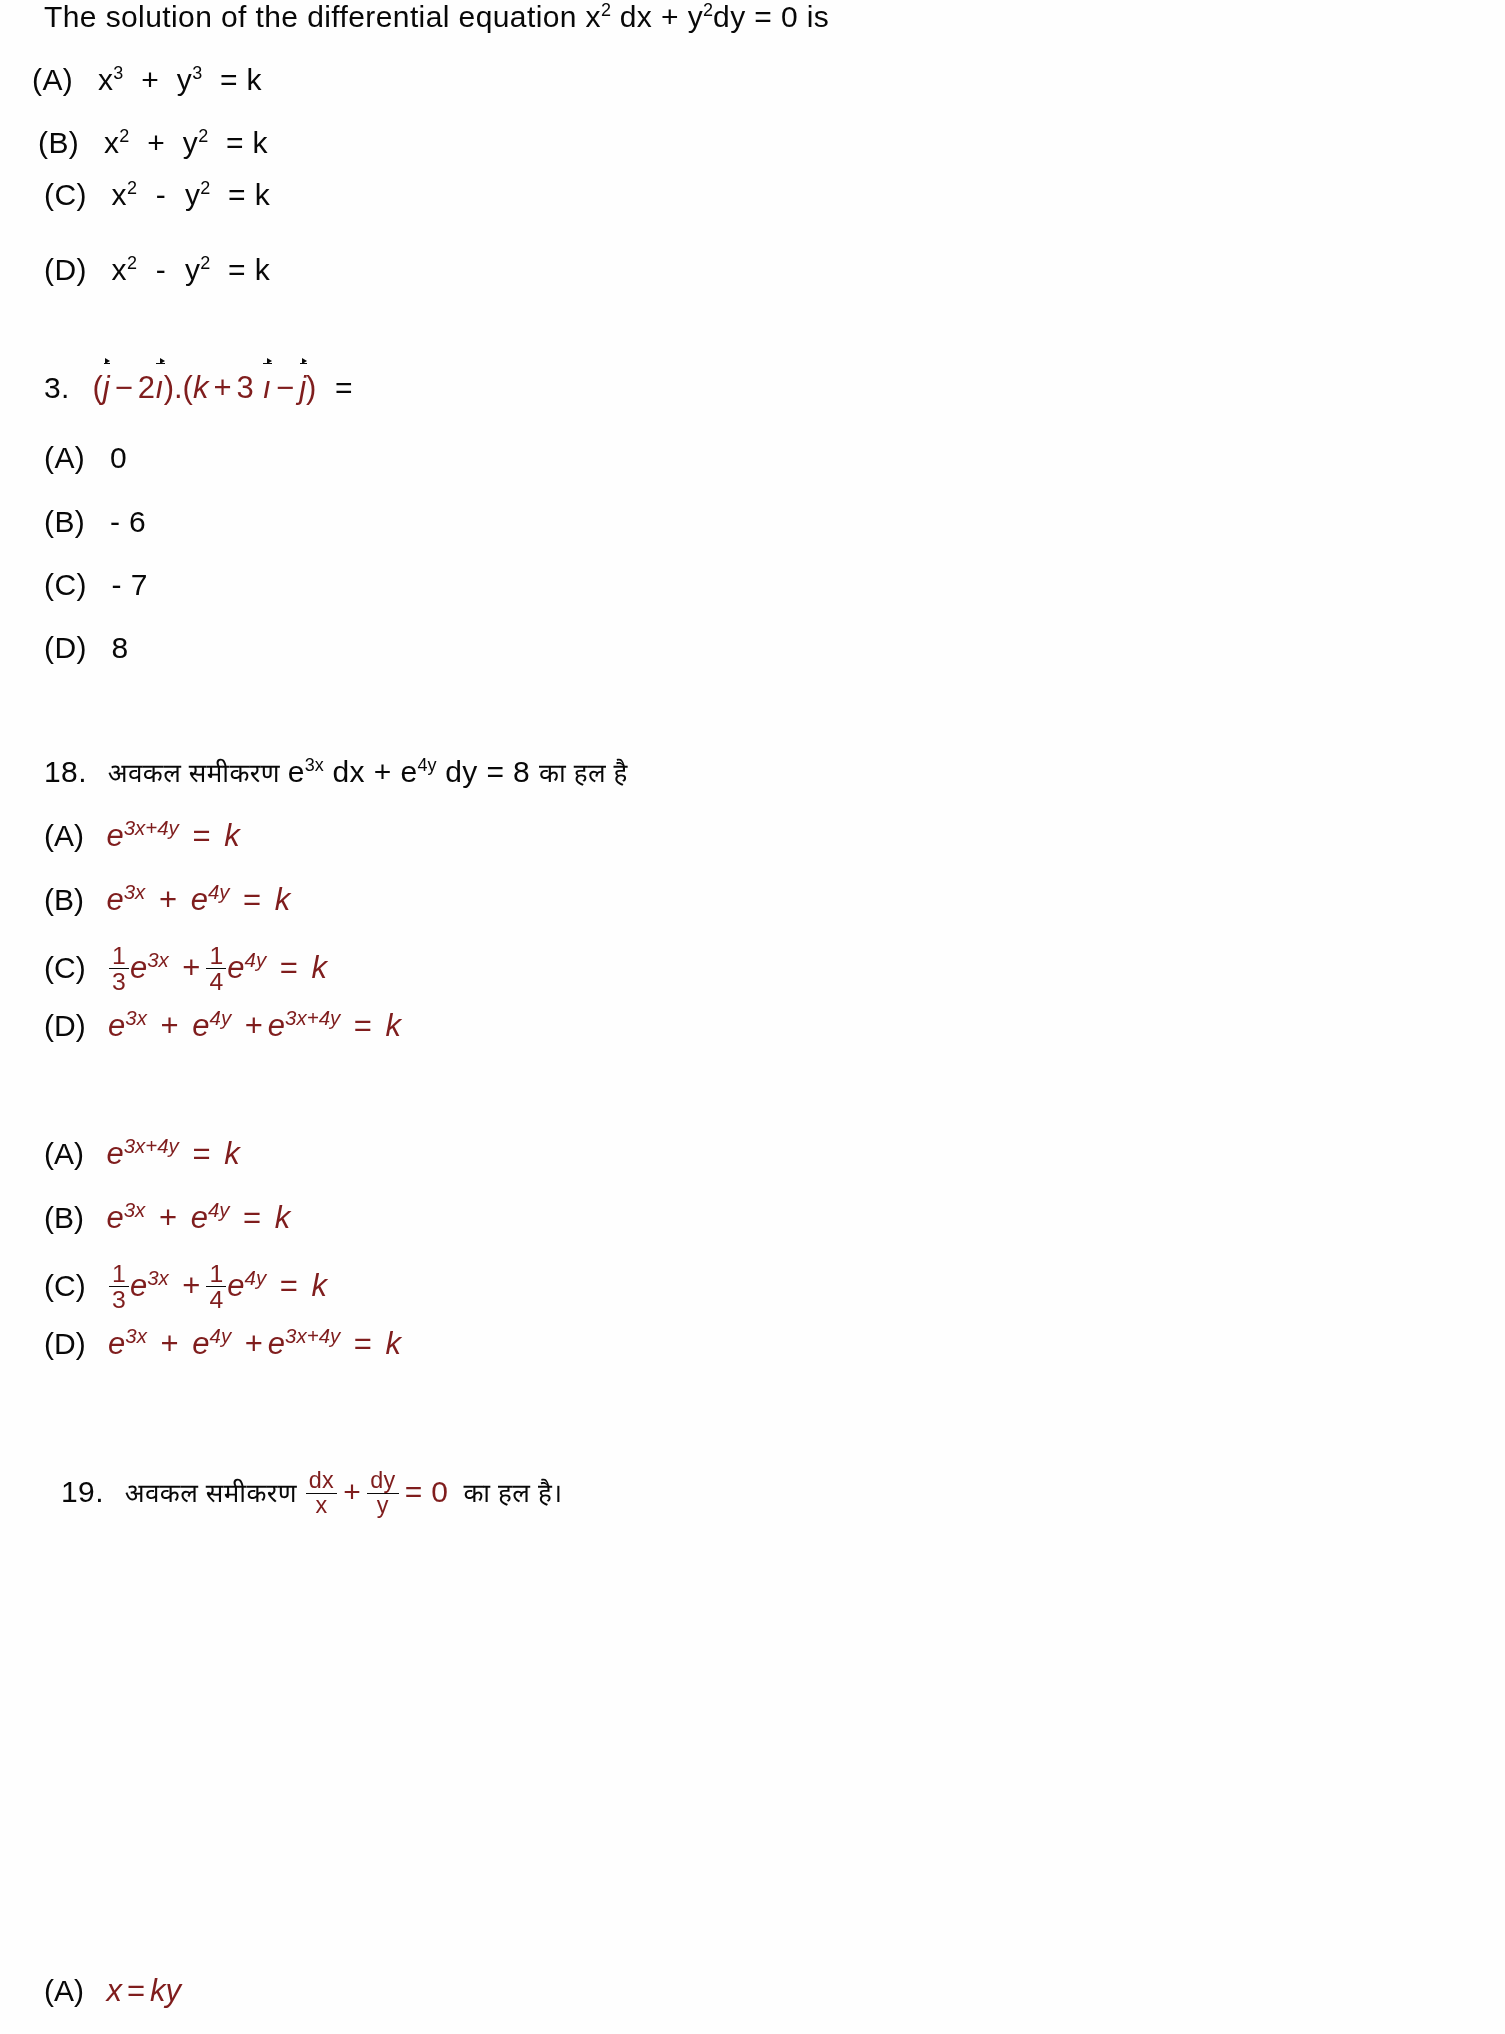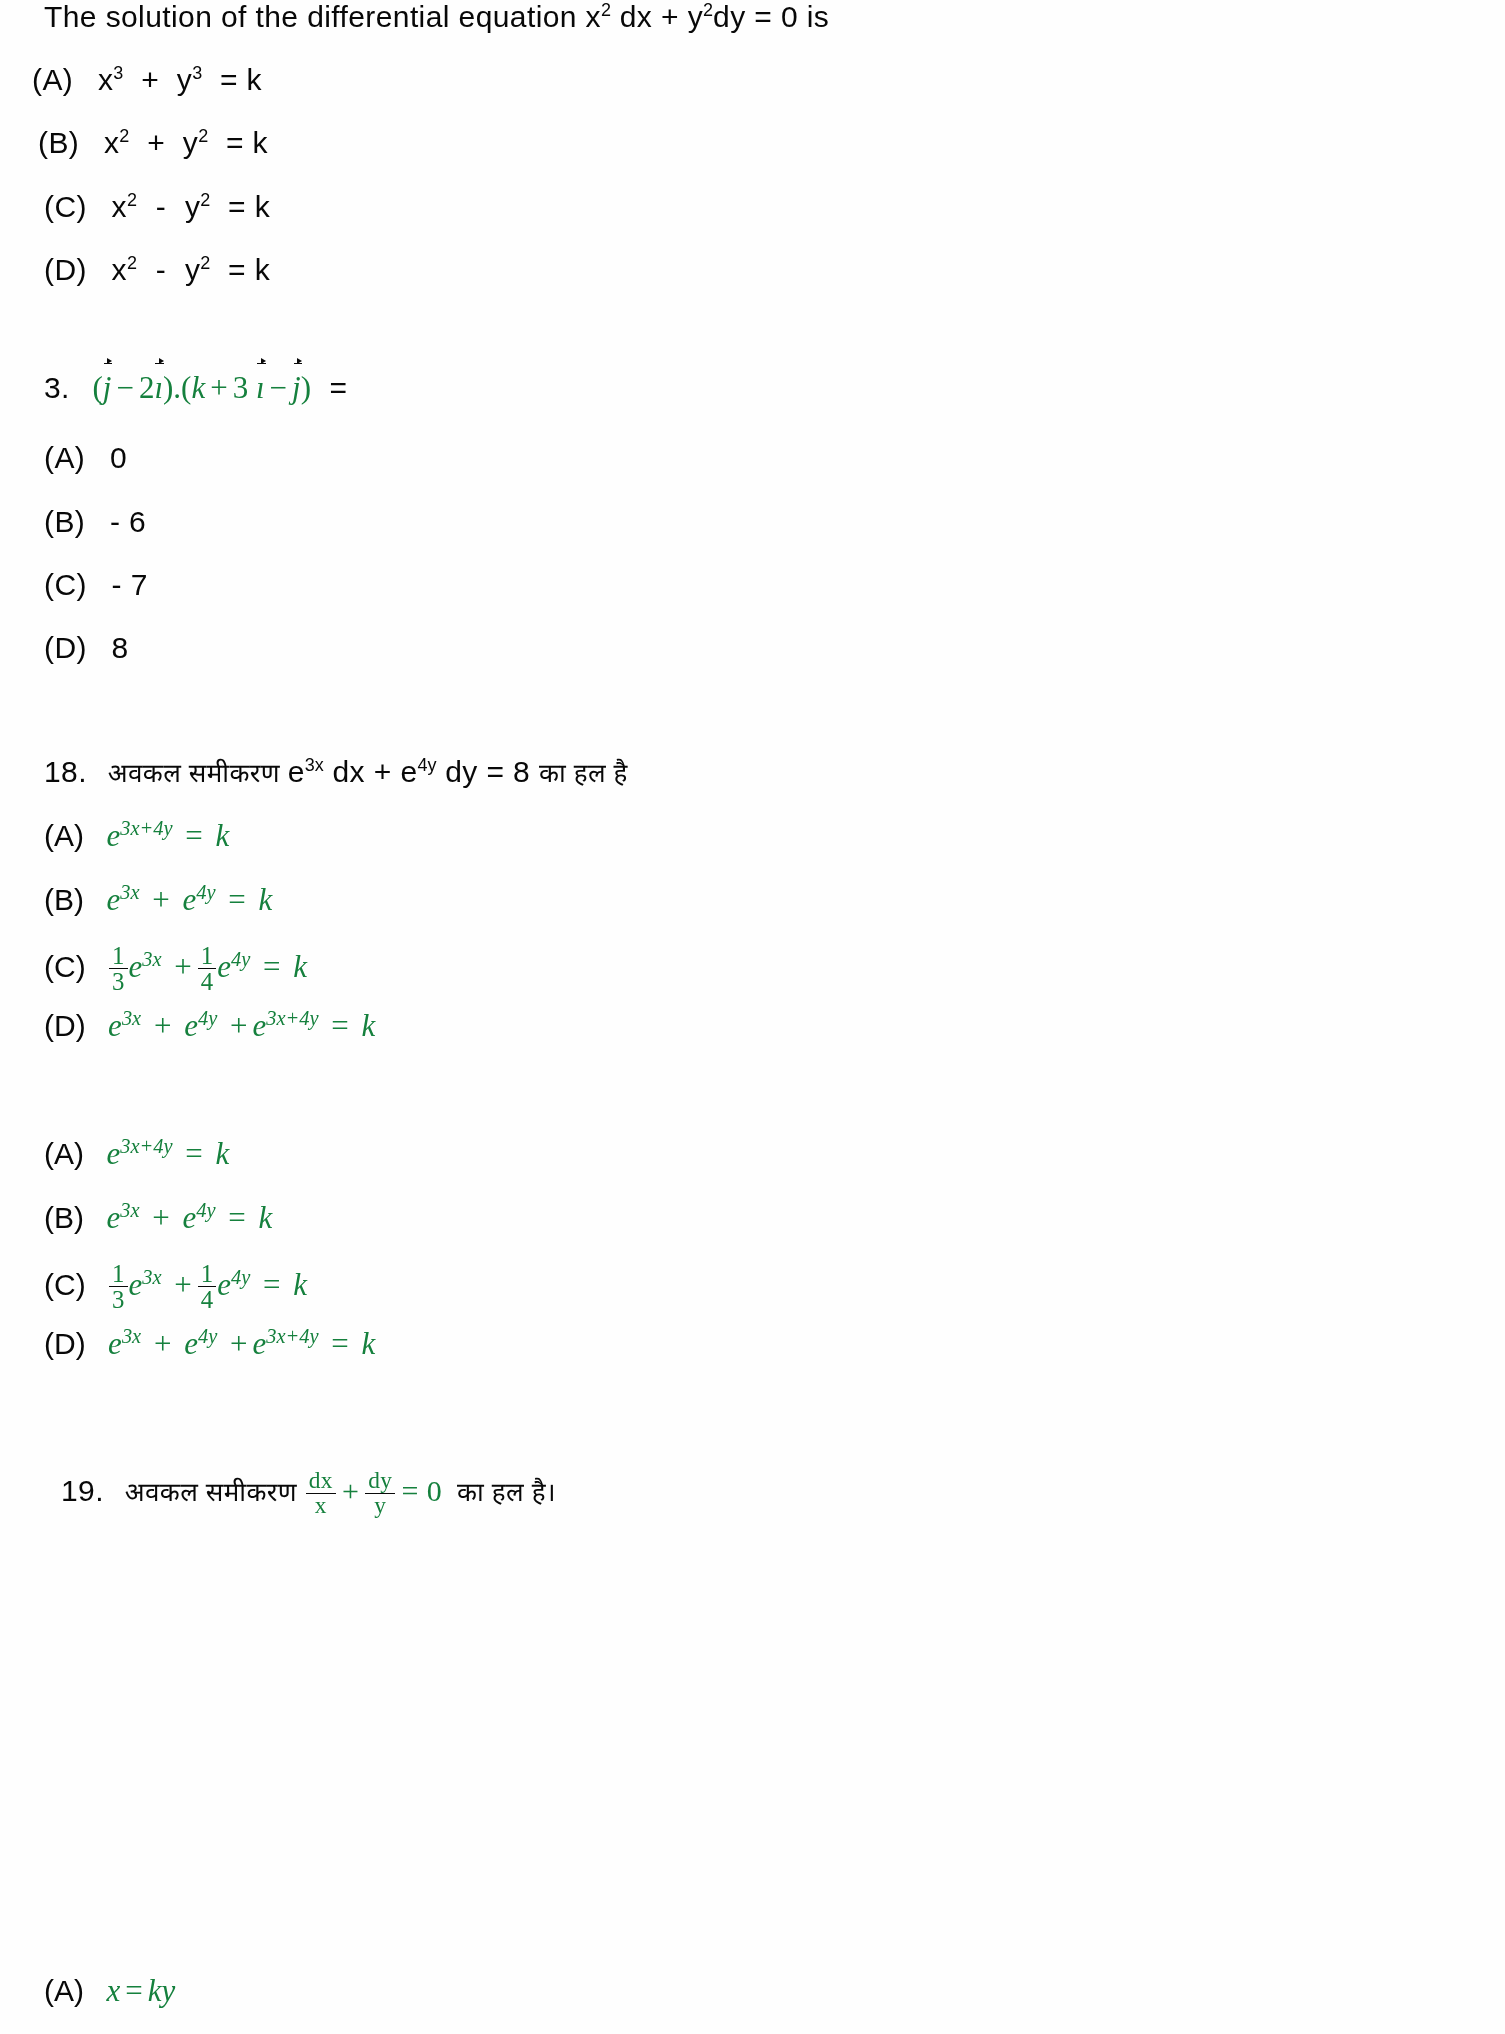--- a/index.html
+++ b/index.html
@@ -49,23 +49,23 @@
 
   
   .olabel {
     font-family: "Liberation Sans", sans-serif;
     font-size: 30px;
     color: #080808;
   }
 
   
   .math {
-    font-family: Liberation Serif, serif;
+    font-family: Liberation Sans, sans-serif;
     font-size: 31px;
-    color: #15803d;
+    color: #7f1d1d;
   }
   .math i, .math .it {
     font-style: italic;
   }
   .math .up { font-style: normal; }
   .math sup {
     font-size: 0.66em;
     vertical-align: super;
     line-height: 0;
   }
@@ -148,21 +148,21 @@
   </div>
 
   <div class="line sans" style="left:38px; top:128px;">
     <span class="olabel">(B)</span>
     <span style="display:inline-block;width:16px"></span><span>x</span><sup>2</sup>
     <span style="display:inline-block;width:9px"></span><span>+</span>
     <span style="display:inline-block;width:9px"></span><span>y</span><sup>2</sup>
     <span style="display:inline-block;width:9px"></span><span>= k</span>
   </div>
 
-  <div class="line sans" style="left:44px; top:192px;">
+  <div class="line sans" style="left:44px; top:180px;">
     <span class="olabel">(C)</span>
     <span style="display:inline-block;width:16px"></span><span>x</span><sup>2</sup>
     <span style="display:inline-block;width:10px"></span><span>-</span>
     <span style="display:inline-block;width:10px"></span><span>y</span><sup>2</sup>
     <span style="display:inline-block;width:9px"></span><span>= k</span>
   </div>
 
   <div class="line sans" style="left:44px; top:255px;">
     <span class="olabel">(D)</span>
     <span style="display:inline-block;width:16px"></span><span>x</span><sup>2</sup>

